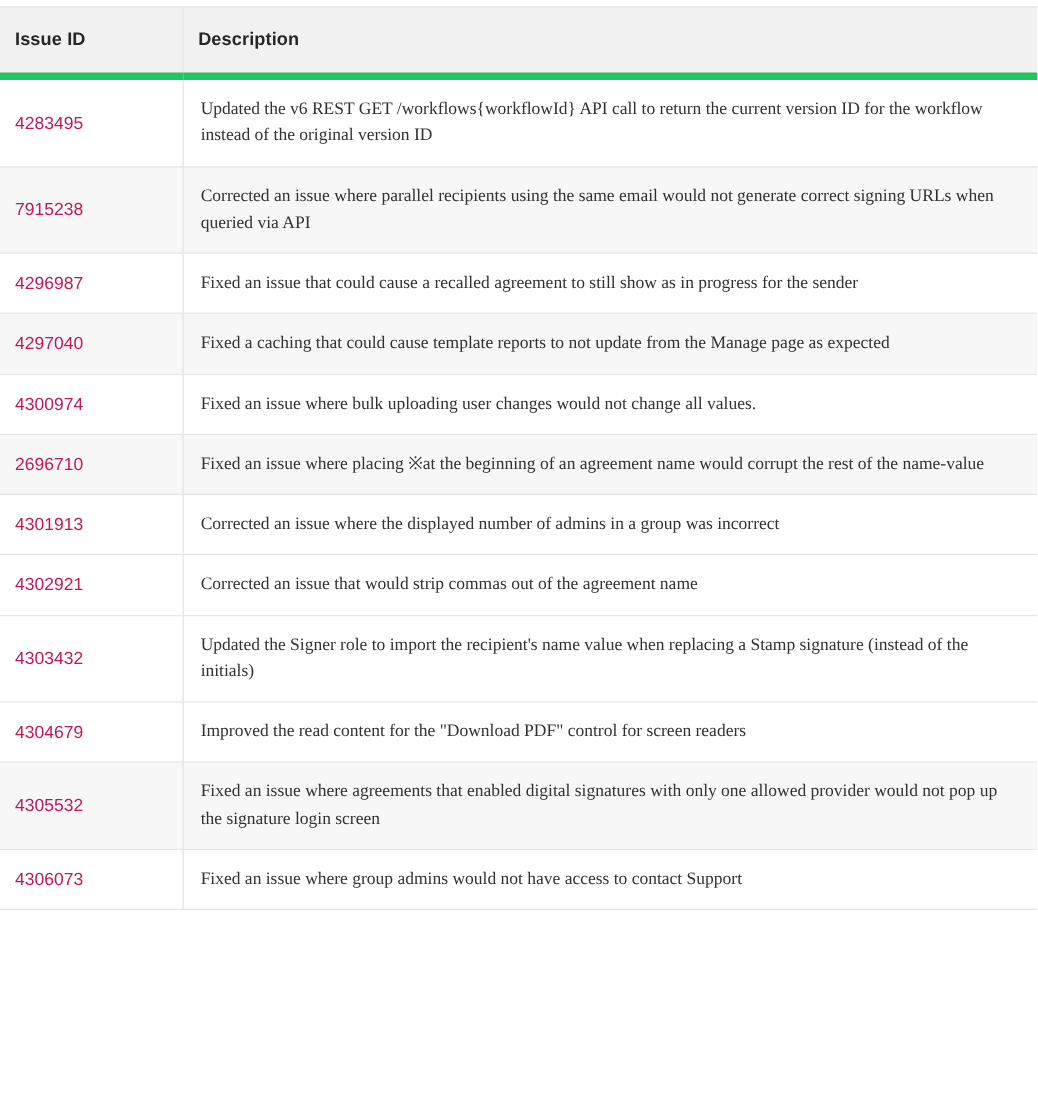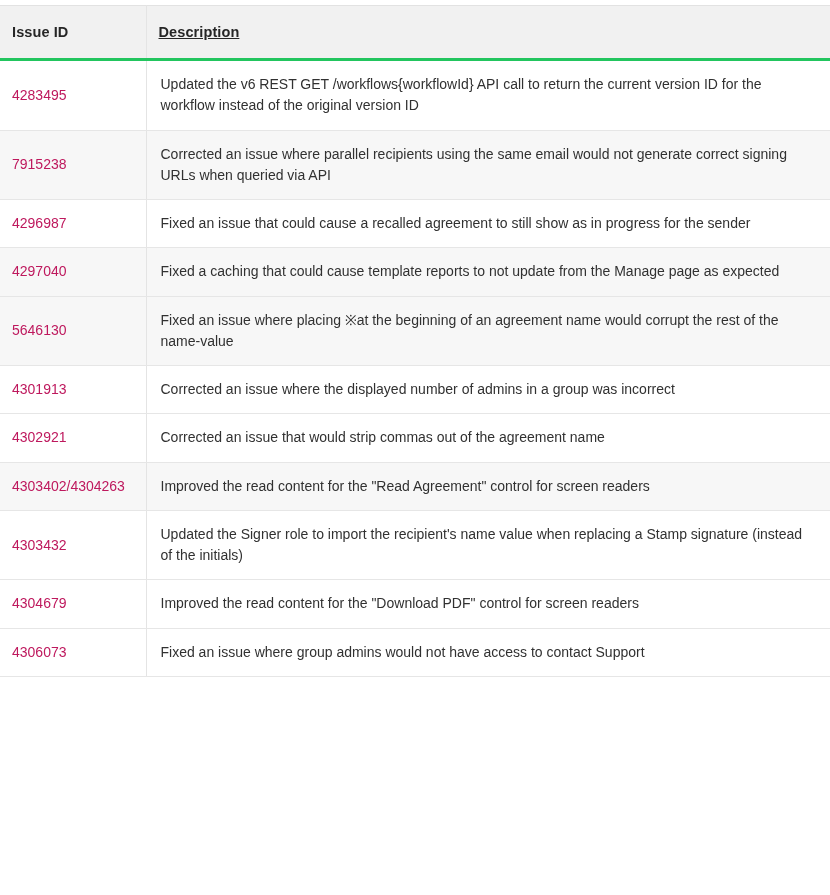--- a/index.html
+++ b/index.html
@@ -36,27 +36,26 @@
   col.col-desc { width: 684px; }
 
   thead th {
     background: #f1f1f1;
     font-size: 14.5px;
     font-weight: bold;
     color: #262626;
     text-align: left;
     vertical-align: middle;
     padding: 18px 12px 18px 12px;
-    border-bottom: 3px solid #22c55e;
+    border-bottom: 6px solid #22c55e;
     border-right: 1px solid #e4e4e4;
     letter-spacing: 0.1px;
   }
   thead th:last-child {
     border-right: none;
-    text-decoration: underline;
   }
 
   tbody td {
     font-size: 14px;
     line-height: 1.52;
     color: #313131;
     vertical-align: middle;
     padding: 13px 12px 13px 12px;
     border-bottom: 1px solid #e6e6e6;
     border-right: 1px solid #e4e4e4;
@@ -75,20 +74,21 @@
   }
 
   td.cell-id {
     white-space: nowrap;
     font-size: 14px;
     color: #be185d;
   }
   td.cell-desc {
     padding-left: 14px;
     padding-right: 20px;
+    font-family: Liberation Serif, serif;
   }
 </style>
 </head>
 <body>
 
 <div class="table-wrap">
   <table class="issue-table">
     <colgroup>
       <col class="col-id">
       <col class="col-desc">
@@ -109,43 +109,47 @@
           <td class="cell-desc">Corrected an issue where parallel recipients using the same email would not generate correct signing URLs when queried via API</td>
         </tr>
         <tr class="row-plain">
           <td class="cell-id">4296987</td>
           <td class="cell-desc">Fixed an issue that could cause a recalled agreement to still show as in progress for the sender</td>
         </tr>
         <tr class="row-alt">
           <td class="cell-id">4297040</td>
           <td class="cell-desc">Fixed a caching that could cause template reports to not update from the Manage page as expected</td>
         </tr>
+        <tr class="row-plain">
+          <td class="cell-id">4300974</td>
+          <td class="cell-desc">Fixed an issue where bulk uploading user changes would not change all values.</td>
+        </tr>
         <tr class="row-alt">
-          <td class="cell-id">5646130</td>
+          <td class="cell-id">2696710</td>
           <td class="cell-desc">Fixed an issue where placing ※at the beginning of an agreement name would corrupt the rest of the name-value</td>
         </tr>
         <tr class="row-plain">
           <td class="cell-id">4301913</td>
           <td class="cell-desc">Corrected an issue where the displayed number of admins in a group was incorrect</td>
         </tr>
         <tr class="row-plain">
           <td class="cell-id">4302921</td>
           <td class="cell-desc">Corrected an issue that would strip commas out of the agreement name</td>
         </tr>
-        <tr class="row-alt">
-          <td class="cell-id">4303402/4304263</td>
-          <td class="cell-desc">Improved the read content for the "Read Agreement" control for screen readers</td>
-        </tr>
         <tr class="row-plain">
           <td class="cell-id">4303432</td>
           <td class="cell-desc">Updated the Signer role to import the recipient's name value when replacing a Stamp signature (instead of the initials)</td>
         </tr>
         <tr class="row-plain">
           <td class="cell-id">4304679</td>
           <td class="cell-desc">Improved the read content for the "Download PDF" control for screen readers</td>
+        </tr>
+        <tr class="row-alt">
+          <td class="cell-id">4305532</td>
+          <td class="cell-desc">Fixed an issue where agreements that enabled digital signatures with only one allowed provider would not pop up the signature login screen</td>
         </tr>
         <tr class="row-plain">
           <td class="cell-id">4306073</td>
           <td class="cell-desc">Fixed an issue where group admins would not have access to contact Support</td>
         </tr>
       </tbody>
   </table>
 </div>
 
 </body></html>

